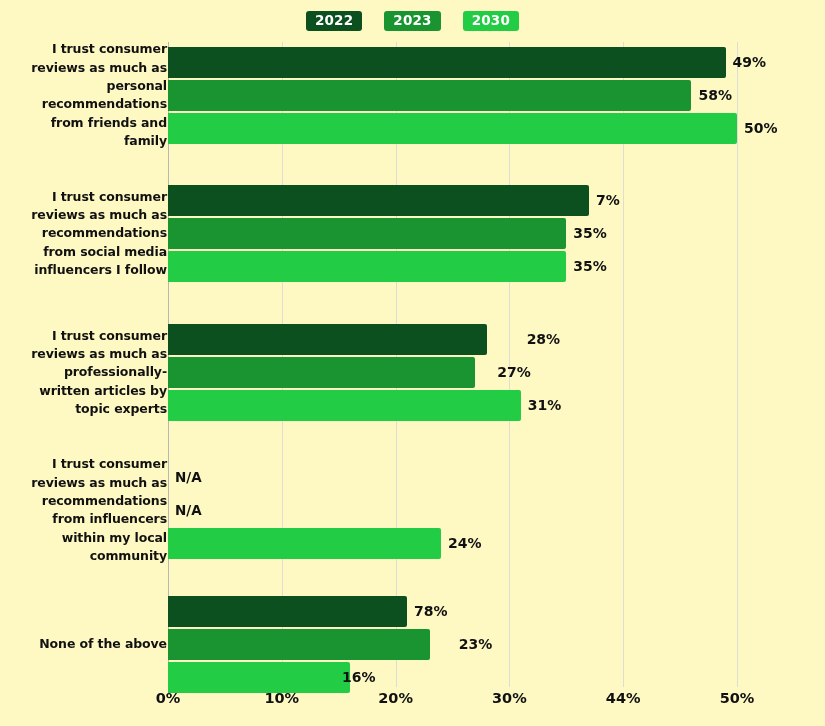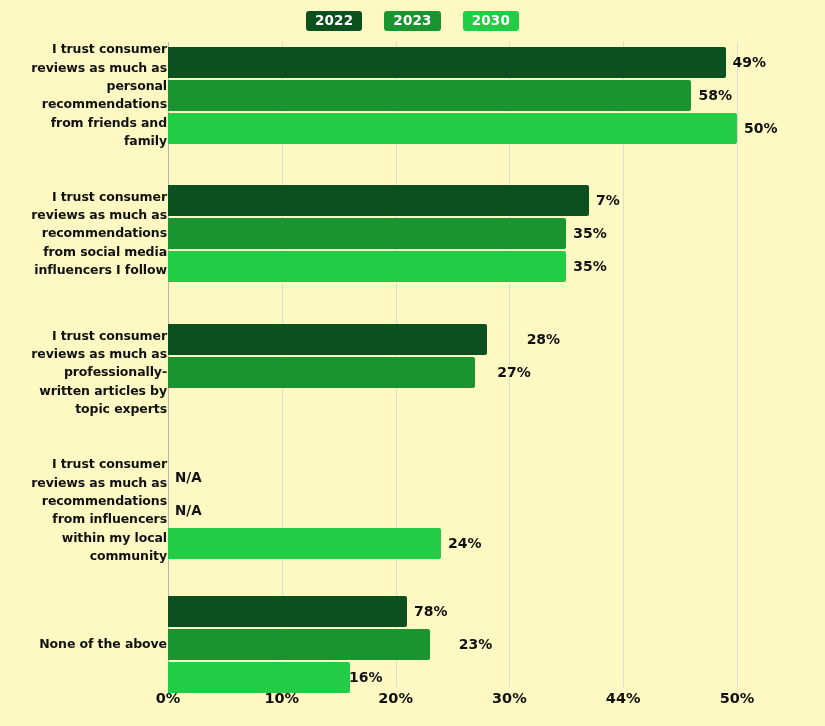--- a/index.html
+++ b/index.html
@@ -230,20 +230,24 @@
           </div>
           <div class="bars">
             <div class="bar-row">
               <div class="bar" style="background: rgb(13, 80, 32); width: 318.64px;"></div>
               <div class="bar-value" style="left: 493.64px; margin-left: 33px;">28%</div>
             </div>
             <div class="bar-row">
               <div class="bar" style="background: rgb(26, 148, 49); width: 307.26px;"></div>
               <div class="bar-value" style="left: 482.26px; margin-left: 15px;">27%</div>
             </div>
+            <div class="bar-row">
+              <div class="bar" style="background: rgb(34, 204, 68); width: 352.78px;"></div>
+              <div class="bar-value" style="left: 527.78px;">31%</div>
+            </div>
           </div>
         </div>
         <div class="group" style="position: absolute; top: 419px; left: 0px; height: 99px;">
           <div class="group-label" style="top: -5.7px;">
             <div>I trust consumer</div>
             <div>reviews as much as</div>
             <div>recommendations</div>
             <div>from influencers</div>
             <div>within my local</div>
             <div>community</div>
@@ -269,21 +273,21 @@
             <div class="bar-row">
               <div class="bar" style="background: rgb(13, 80, 32); width: 238.98px;"></div>
               <div class="bar-value" style="left: 413.98px;">78%</div>
             </div>
             <div class="bar-row">
               <div class="bar" style="background: rgb(26, 148, 49); width: 261.74px;"></div>
               <div class="bar-value" style="left: 436.74px; margin-left: 22px;">23%</div>
             </div>
             <div class="bar-row">
               <div class="bar" style="background: rgb(34, 204, 68); width: 182.08px;"></div>
-              <div class="bar-value" style="left: 349px;">16%</div>
+              <div class="bar-value" style="left: 342px;">16%</div>
             </div>
           </div>
         </div>
       </div>
   </div>
 
   <div class="xaxis">
       <div class="xtick" style="left: 168px;">0%</div>
       <div class="xtick" style="left: 281.8px;">10%</div>
       <div class="xtick" style="left: 395.6px;">20%</div>

